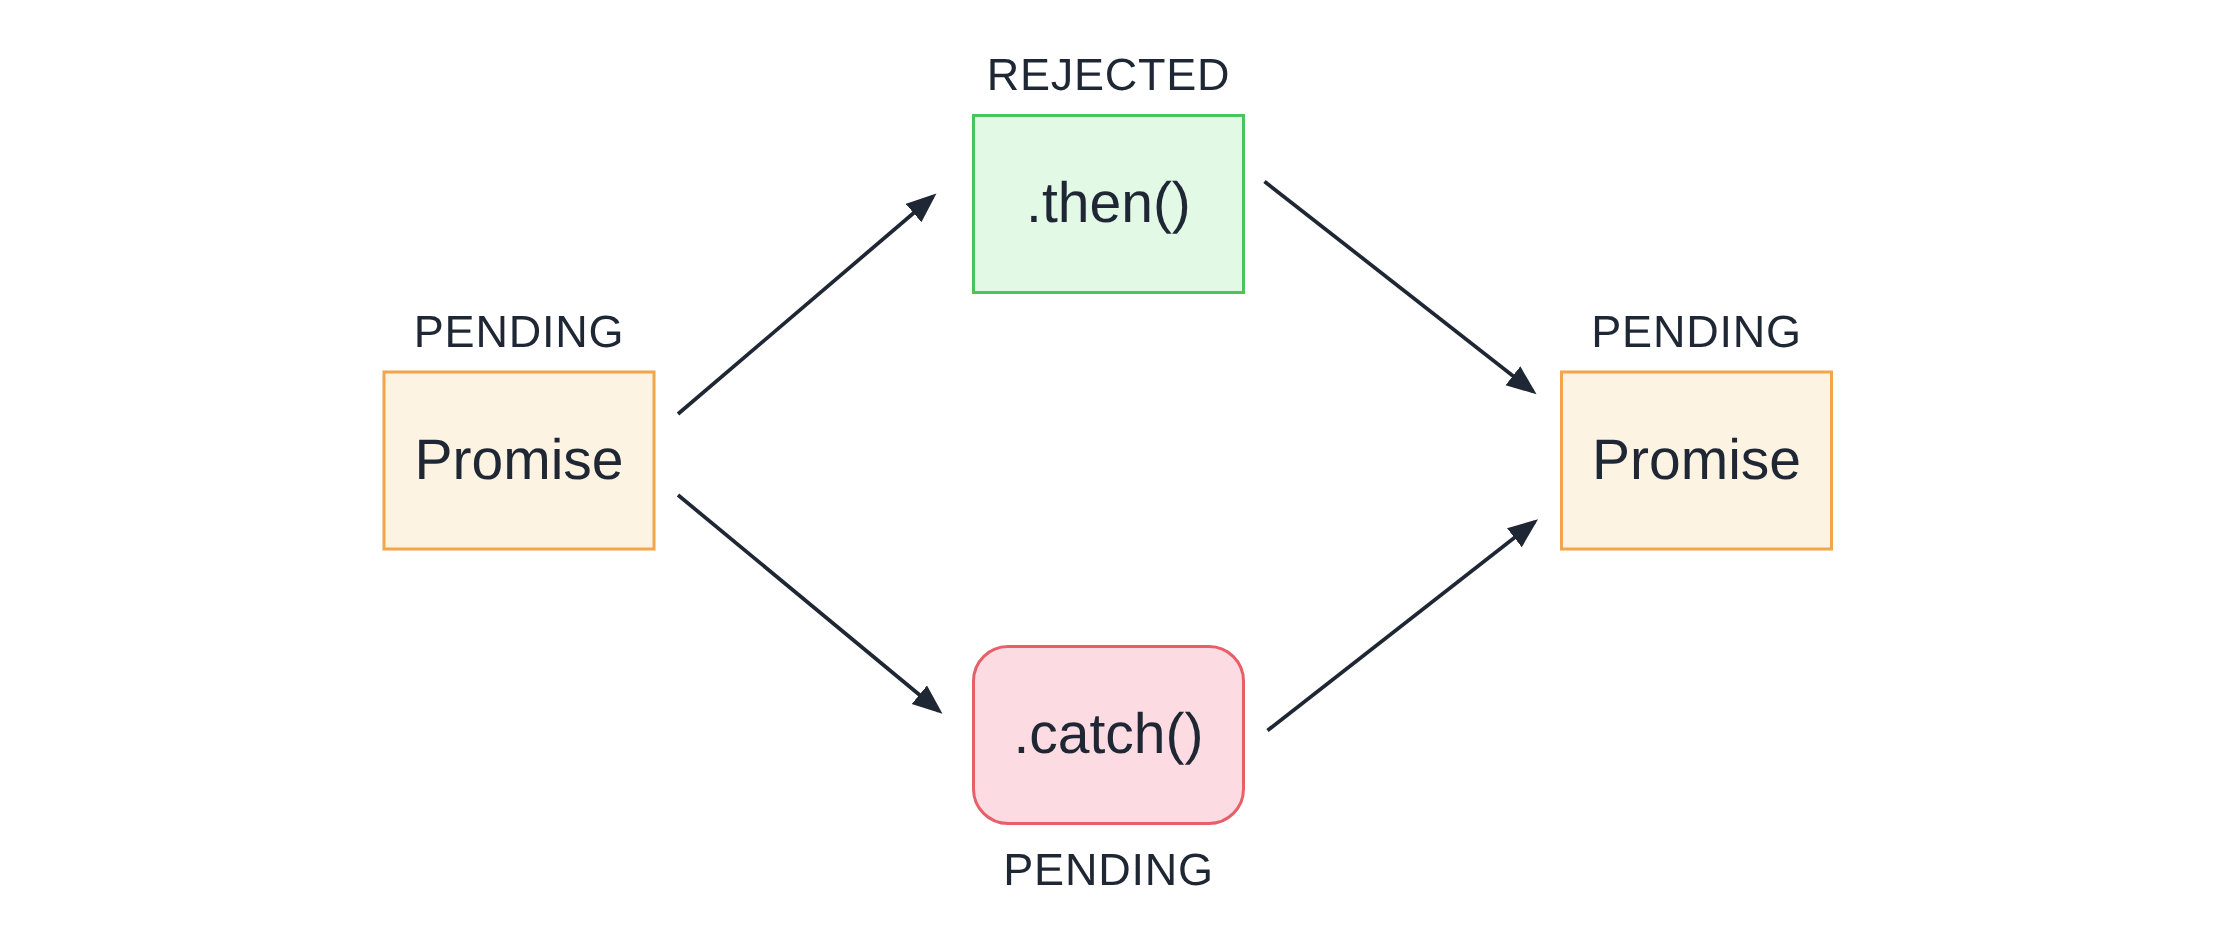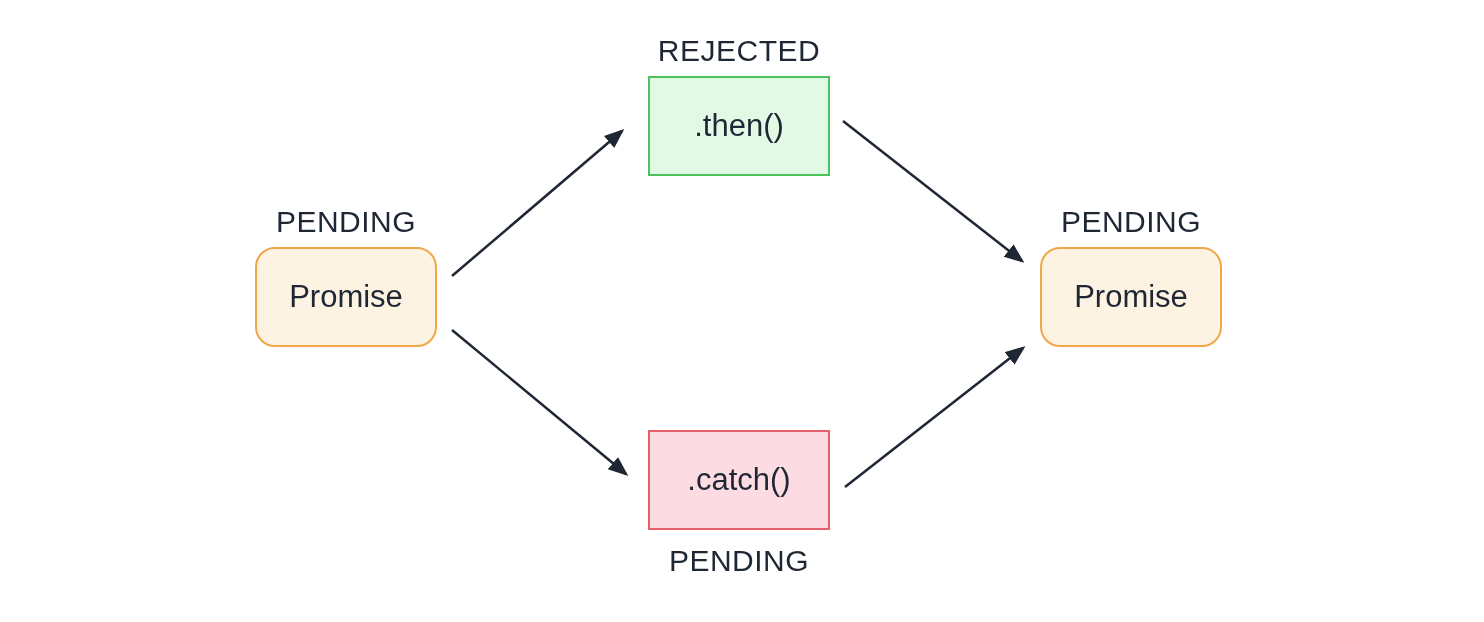--- a/index.html
+++ b/index.html
@@ -39,31 +39,31 @@
   .arrowhead-path {
     fill: var(--arrow-color);
   }
   .node {
     position: absolute;
     width: 182px;
   }
   .box {
     box-sizing: border-box;
     width: 100%;
-    height: 100px;
+    height: 120px;
     border: 2px solid;
     display: flex;
     align-items: center;
     justify-content: center;
-    font-size: 31px;
+    font-size: 38px;
     color: var(--text-color);
   }
-  .node.pending .box  { border-color: var(--pending-border);  background: var(--pending-fill); border-radius: 20px; }
+  .node.pending .box  { border-color: var(--pending-border);  background: var(--pending-fill); }
   .node.resolved .box { border-color: var(--resolved-border); background: var(--resolved-fill); }
-  .node.rejected .box { border-color: var(--rejected-border); background: var(--rejected-fill); }
+  .node.rejected .box { border-color: var(--rejected-border); background: var(--rejected-fill); border-radius: 24px; }
   .state {
     position: absolute;
     left: -20px;
     right: -20px;
     text-align: center;
     font-size: 30px;
     letter-spacing: 0.5px;
     color: var(--text-color);
     white-space: nowrap;
   }

